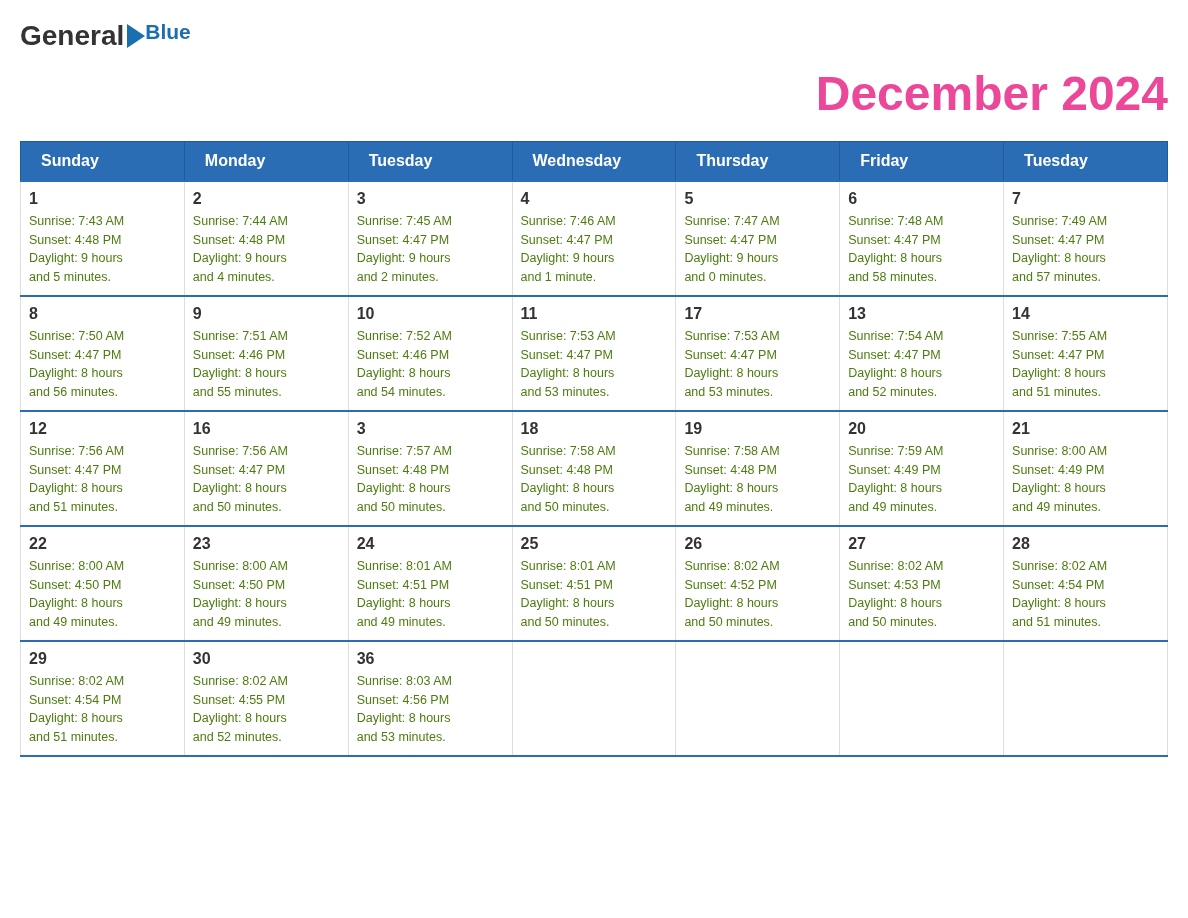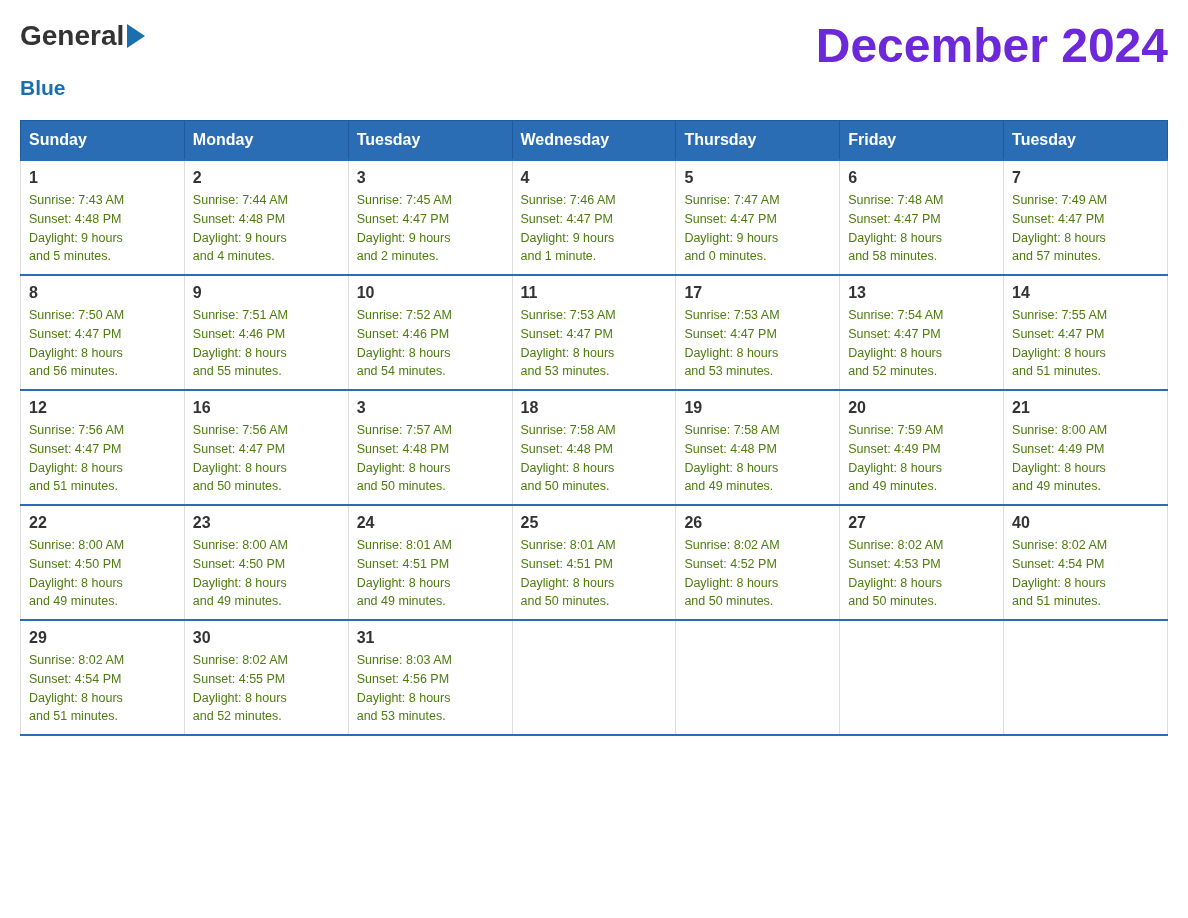--- a/index.html
+++ b/index.html
@@ -13,56 +13,56 @@
 
     .header {
       display: flex;
       justify-content: space-between;
       align-items: flex-start;
       margin-bottom: 20px;
     }
 
     .logo-wrapper {
       display: flex;
-      flex-direction: column;
-      gap: 24px;
+      flex-direction: row;
     }
 
     .logo-row1 {
       display: flex;
       align-items: center;
     }
 
     .title-section {
       text-align: right;
     }
 
     .main-title {
       font-size: 48px;
       font-weight: bold;
-      color: #6d28d9;
+      color: #ec4899;
       line-height: 1.1;
+      margin-top: 48px;
     }
 
     .sub-title {
       font-size: 20px;
       color: #444;
       margin-top: 4px;
     }
 
     .calendar {
       width: 100%;
       border-collapse: collapse;
       border: 1px solid #ccc;
     }
 
     .calendar th {
       background-color: #2a6db5;
       color: white;
-      padding: 10px 8px;
+      padding: 10px 20px;
       font-size: 16px;
       font-weight: bold;
       text-align: left;
       border: 1px solid #1e5a9e;
     }
 
     .calendar td {
       vertical-align: top;
       padding: 8px;
       border: 1px solid #ddd;
@@ -243,35 +243,35 @@
         </td>
         <td>
           <span class="day-number">26</span>
           <div class="day-info">Sunrise: 8:02 AM<br>Sunset: 4:52 PM<br>Daylight: 8 hours<br>and 50 minutes.</div>
         </td>
         <td>
           <span class="day-number">27</span>
           <div class="day-info">Sunrise: 8:02 AM<br>Sunset: 4:53 PM<br>Daylight: 8 hours<br>and 50 minutes.</div>
         </td>
         <td>
-          <span class="day-number">40</span>
+          <span class="day-number">28</span>
           <div class="day-info">Sunrise: 8:02 AM<br>Sunset: 4:54 PM<br>Daylight: 8 hours<br>and 51 minutes.</div>
         </td>
       </tr>
       <tr>
         <td>
           <span class="day-number">29</span>
           <div class="day-info">Sunrise: 8:02 AM<br>Sunset: 4:54 PM<br>Daylight: 8 hours<br>and 51 minutes.</div>
         </td>
         <td>
           <span class="day-number">30</span>
           <div class="day-info">Sunrise: 8:02 AM<br>Sunset: 4:55 PM<br>Daylight: 8 hours<br>and 52 minutes.</div>
         </td>
         <td>
-          <span class="day-number">31</span>
+          <span class="day-number">36</span>
           <div class="day-info">Sunrise: 8:03 AM<br>Sunset: 4:56 PM<br>Daylight: 8 hours<br>and 53 minutes.</div>
         </td>
         <td class="empty-cell"></td>
         <td class="empty-cell"></td>
         <td class="empty-cell"></td>
         <td class="empty-cell"></td>
       </tr>
     </tbody>
 </table>
 

